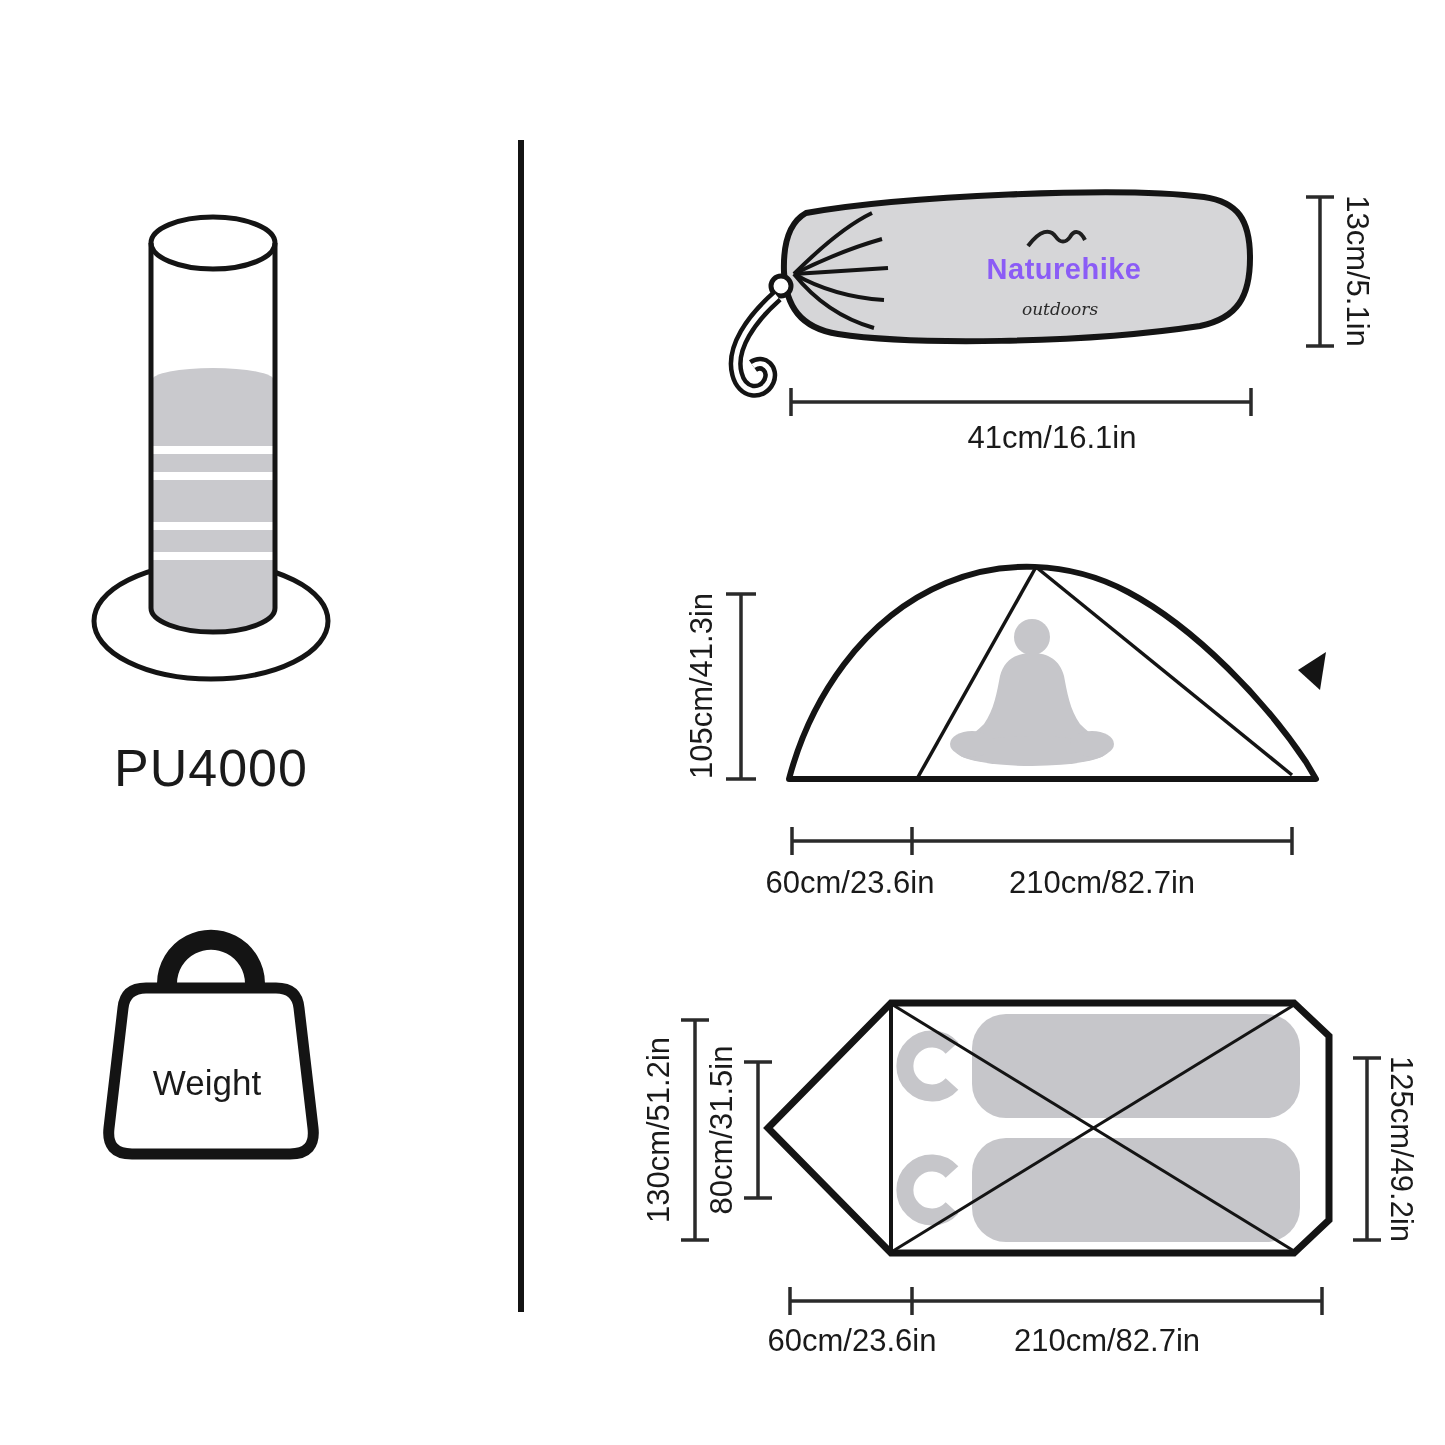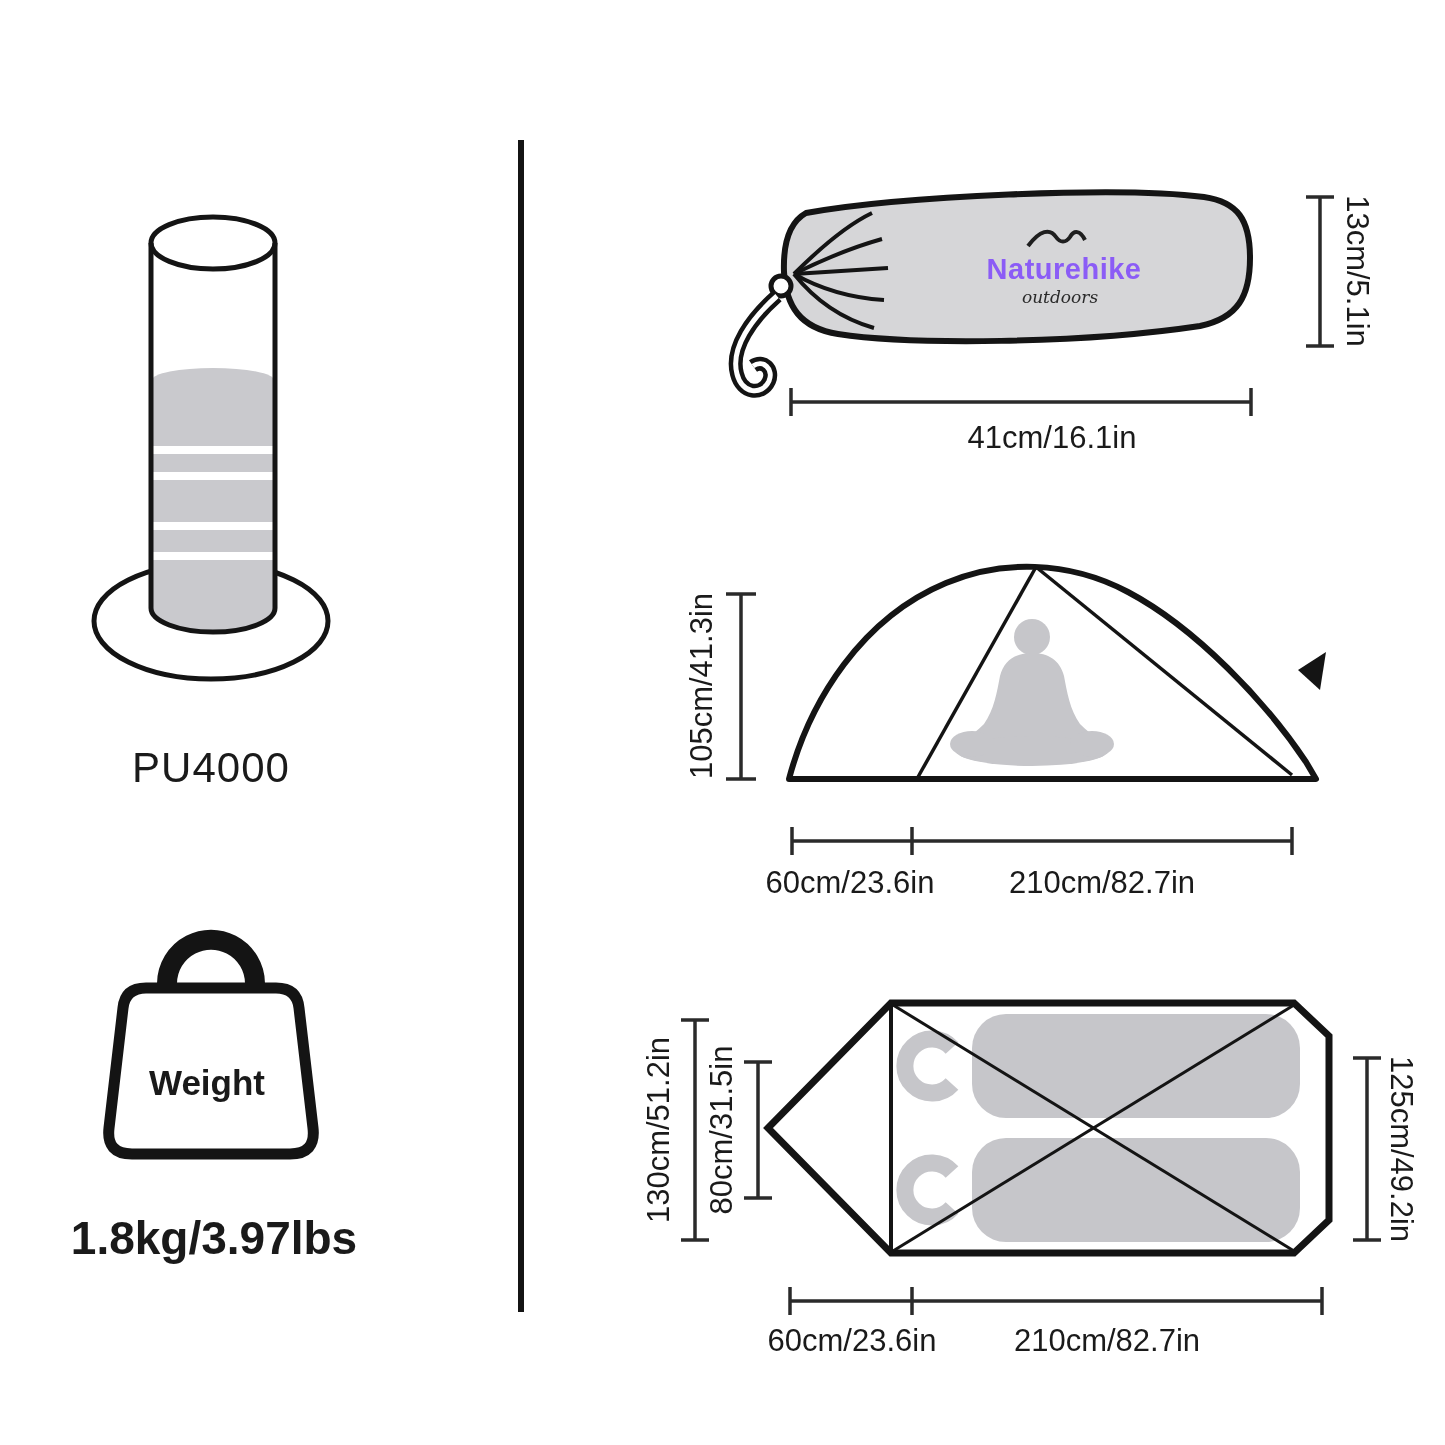--- a/index.html
+++ b/index.html
@@ -5,25 +5,25 @@
   html,body{margin:0;padding:0;background:#fff;}
   .canvas{
     position:relative;width:1445px;height:1445px;background:#ffffff;
     font-family:"Liberation Sans","DejaVu Sans",sans-serif;color:#1a1a1a;overflow:hidden;
   }
   .art{position:absolute;left:0;top:0;}
   .label{position:absolute;transform:translate(-50%,-50%);white-space:nowrap;color:#1a1a1a;}
   .rot-ccw{transform:translate(-50%,-50%) rotate(-90deg);}
   .rot-cw{transform:translate(-50%,-50%) rotate(90deg);}
   .dim{font-size:31px;}
-  .pu{font-size:42px;letter-spacing:1px;}
+  .pu{font-size:52px;letter-spacing:1px;}
   .weight-word{font-size:35px;}
   .weight-val{font-size:46px;font-weight:700;}
   .brand{font-size:29px;font-weight:700;letter-spacing:.5px;color:#8b5cf6;}
-  .brand-sub{font-size:17px;font-style:italic;font-family:"DejaVu Serif","Liberation Serif",serif;color:#2a2a2a;}
+  .brand-sub{font-size:17px;font-style:italic;font-family:"DejaVu Serif","Liberation Serif",serif;color:#2a2a2a;margin-top:12px;}
 </style>
 </head>
 <body>
 
 <div class="canvas">
 
   <svg class="art" width="1445" height="1445" viewBox="0 0 1445 1445">
 
     <line x1="521" y1="140" x2="521" y2="1312" stroke="#141414" stroke-width="6"></line>
 
@@ -122,23 +122,22 @@
       <line x1="1353" y1="1240" x2="1381" y2="1240"></line>
       <line x1="790" y1="1301" x2="1322" y2="1301"></line>
       <line x1="790" y1="1287" x2="790" y2="1315"></line>
       <line x1="912" y1="1287" x2="912" y2="1315"></line>
       <line x1="1322" y1="1287" x2="1322" y2="1315"></line>
     </g>
   </svg>
 
   <div class="label pu" style="left:211px;top:768px;">PU4000</div>
 
-  <div class="label weight-word" style="left:207px;top:1083px;font-weight:bold;">Weight</div>
+  <div class="label weight-word" style="left:207px;top:1083px;">Weight</div>
 
-  <div class="label weight-val" style="left:214px;top:1238px;">1.8kg/3.97lbs</div>
 
   <div class="label brand" style="left:1064px;top:269px;">Naturehike</div>
 
   <div class="label brand-sub" style="left:1060px;top:297px;">outdoors</div>
 
   <div class="label dim rot-cw" style="left:1357px;top:271px;">13cm/5.1in</div>
 
   <div class="label dim" style="left:1052px;top:438px;">41cm/16.1in</div>
 
   <div class="label dim rot-ccw" style="left:702px;top:686px;">105cm/41.3in</div>

